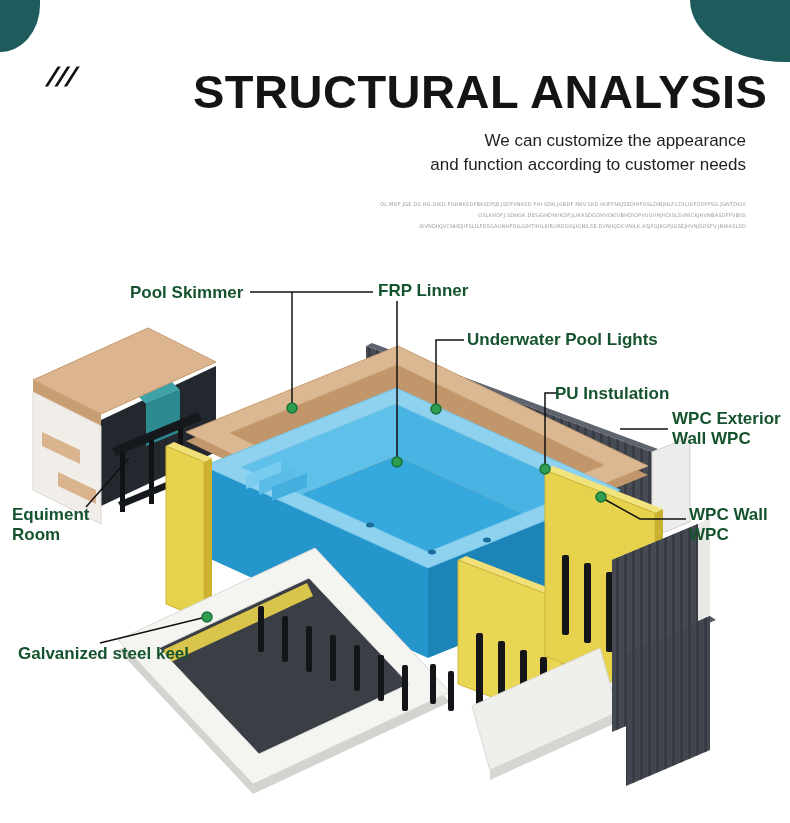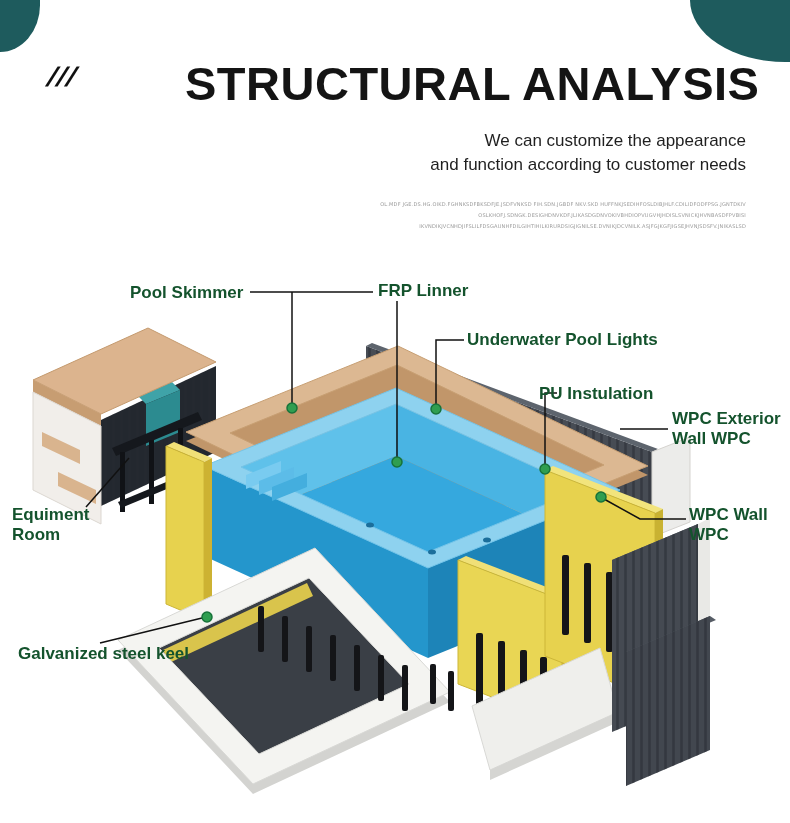--- a/index.html
+++ b/index.html
@@ -4,34 +4,34 @@
 <style>
   html,body{margin:0;padding:0;background:#fff;}
   .page{position:relative;width:790px;height:823px;background:#ffffff;overflow:hidden;
         font-family:"Liberation Sans",sans-serif;}
   .corner-tl{position:absolute;top:0;left:0;width:40px;height:52px;background:#1e5b5d;
              border-bottom-right-radius:100% 90%;}
   .corner-tr{position:absolute;top:0;right:0;width:100px;height:62px;background:#1e5b5d;
              border-bottom-left-radius:95% 100%;}
   .slashes{position:absolute;left:48px;top:62px;font-size:27px;font-weight:900;font-style:italic;
            letter-spacing:2px;color:#101010;transform:skewX(-14deg);}
-  .title{position:absolute;left:185px;top:56px;margin:0;font-size:47px;font-weight:800;
+  .title{position:absolute;left:185px;top:56px;margin:8px;font-size:47px;font-weight:800;
          letter-spacing:0.5px;color:#141414;white-space:nowrap;}
   .subtitle{position:absolute;right:44px;top:129px;text-align:right;font-size:17px;
             line-height:1.42;color:#1f1f1f;}
   .fine-print{position:absolute;right:44px;top:199px;width:420px;text-align:right;
               font-size:5px;line-height:2.2;color:#9b9b9b;letter-spacing:0.2px;
               font-family:"DejaVu Sans",sans-serif;}
   .scene{position:absolute;left:0;top:0;}
   .callout{position:absolute;font-size:17px;font-weight:700;color:#14532d;
            white-space:pre-line;line-height:1.18;}
   .c-pool-skimmer{left:130px;top:283px;}
   .c-frp-linner{left:378px;top:281px;}
   .c-underwater{left:467px;top:330px;}
-  .c-pu{left:539px;top:384px;}
+  .c-pu{left:555px;top:384px;}
   .c-wpc-exterior{left:672px;top:409px;}
   .c-wpc-deck{left:689px;top:505px;}
   .c-equipment{left:12px;top:505px;}
   .c-keel{left:18px;top:644px;}
 </style>
 </head>
 <body>
 
 <div class="page">
 

